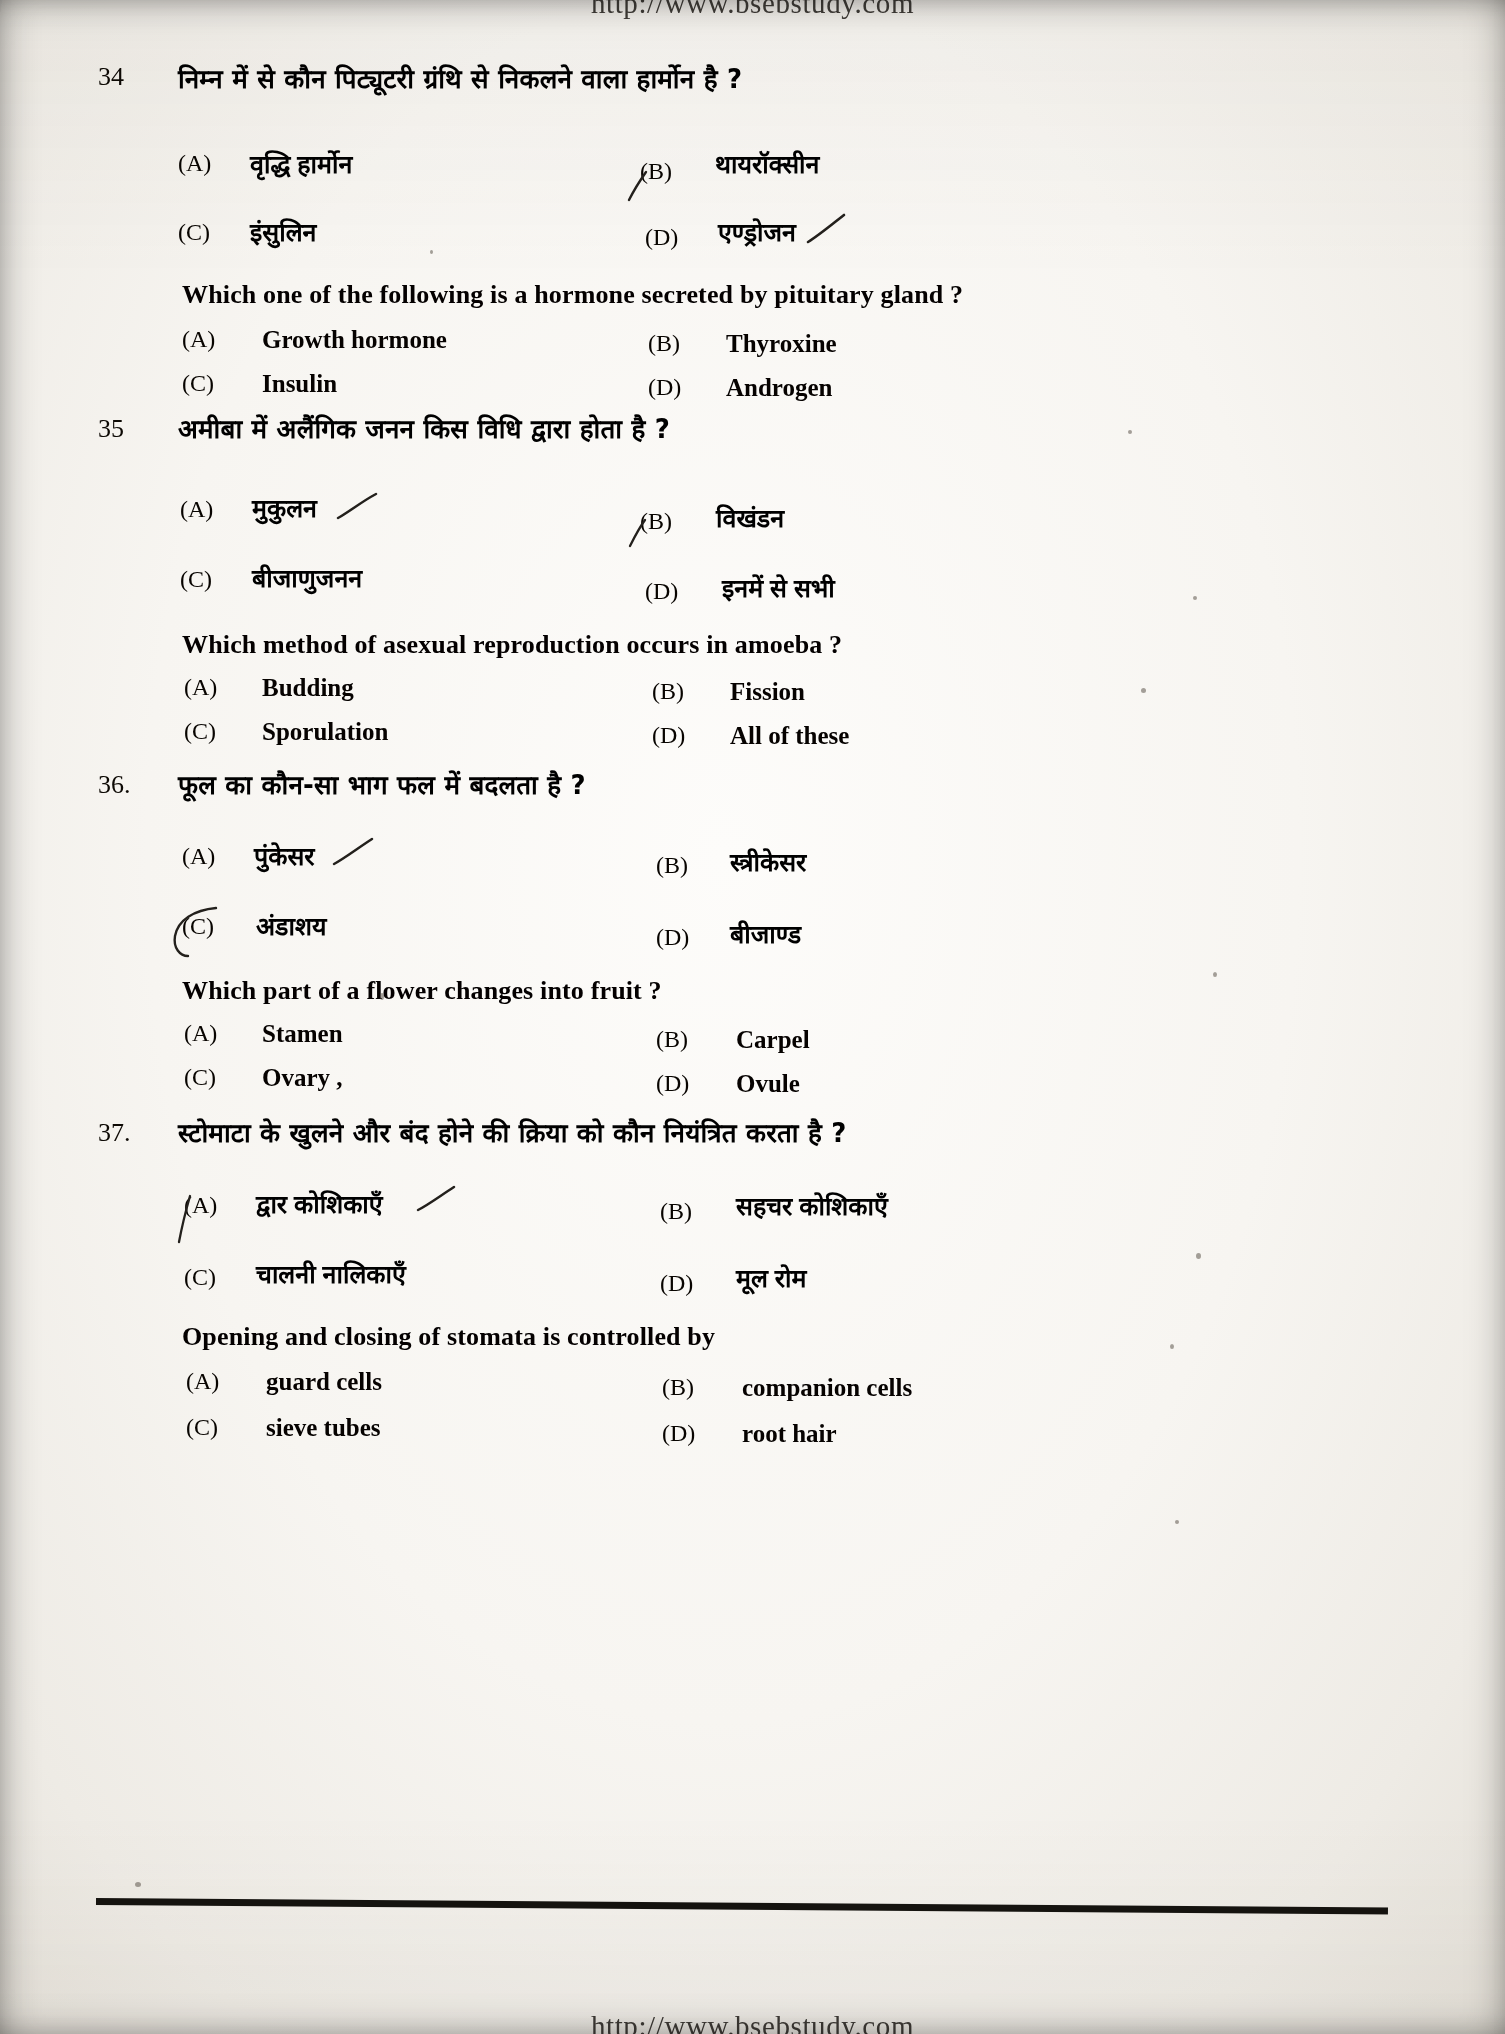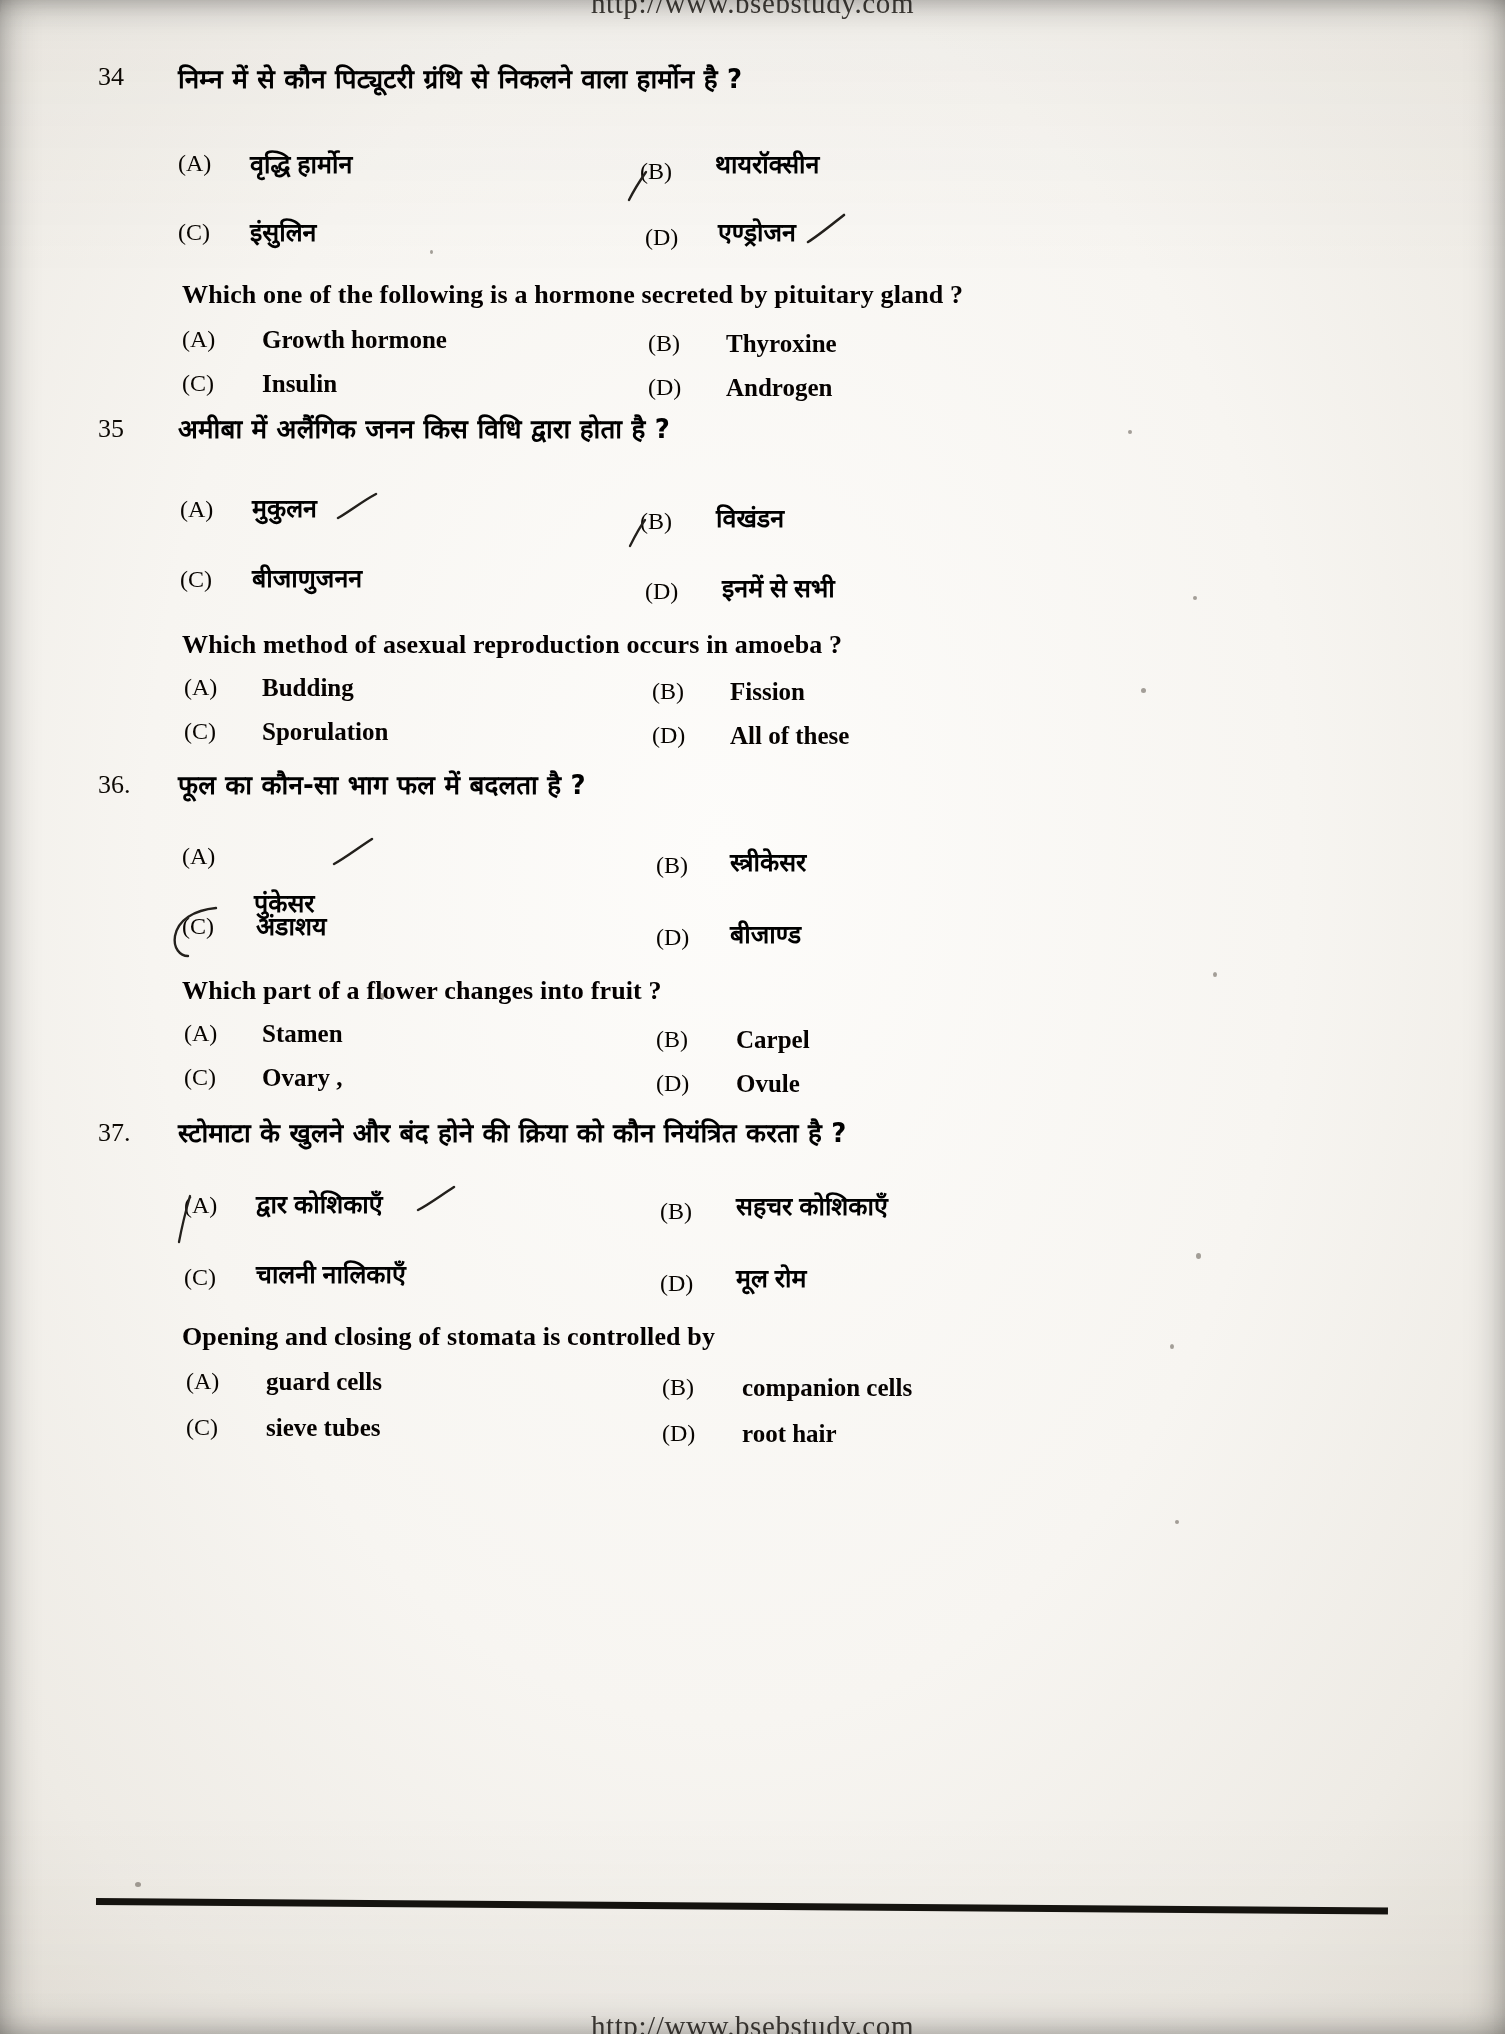--- a/index.html
+++ b/index.html
@@ -272,21 +272,21 @@
     <div class="opt-en" style="left:262px; top:718px;">Sporulation</div>
     <div class="opt-label" style="left:652px; top:722px;">(D)</div>
     <div class="opt-en" style="left:730px; top:722px;text-align:center;">All of these</div>
   </div>
 
   <div class="q">
     <div class="qnum" style="top:770px;">36.</div>
     <div class="qtext-hi" style="top:766px;">फूल का कौन-सा भाग फल में बदलता है ?</div>
 
     <div class="opt-label" style="left:182px; top:843px;">(A)</div>
-    <div class="opt-hi" style="left:254px; top:838px;margin-top:47px;">पुंकेसर</div>
+    <div class="opt-hi" style="left:254px; top:838px;">पुंकेसर</div>
     <div class="mark" style="left:332px; top:838px;">
       <svg width="46" height="30">
           <path d="M2 26 C13 20, 26 10, 40 1" stroke-width="2.5"></path>
         </svg>
     </div>
 
     <div class="opt-label" style="left:656px; top:852px;">(B)</div>
     <div class="opt-hi" style="left:730px; top:844px;">स्त्रीकेसर</div>
 
     <div class="opt-label" style="left:182px; top:913px;">(C)</div>

